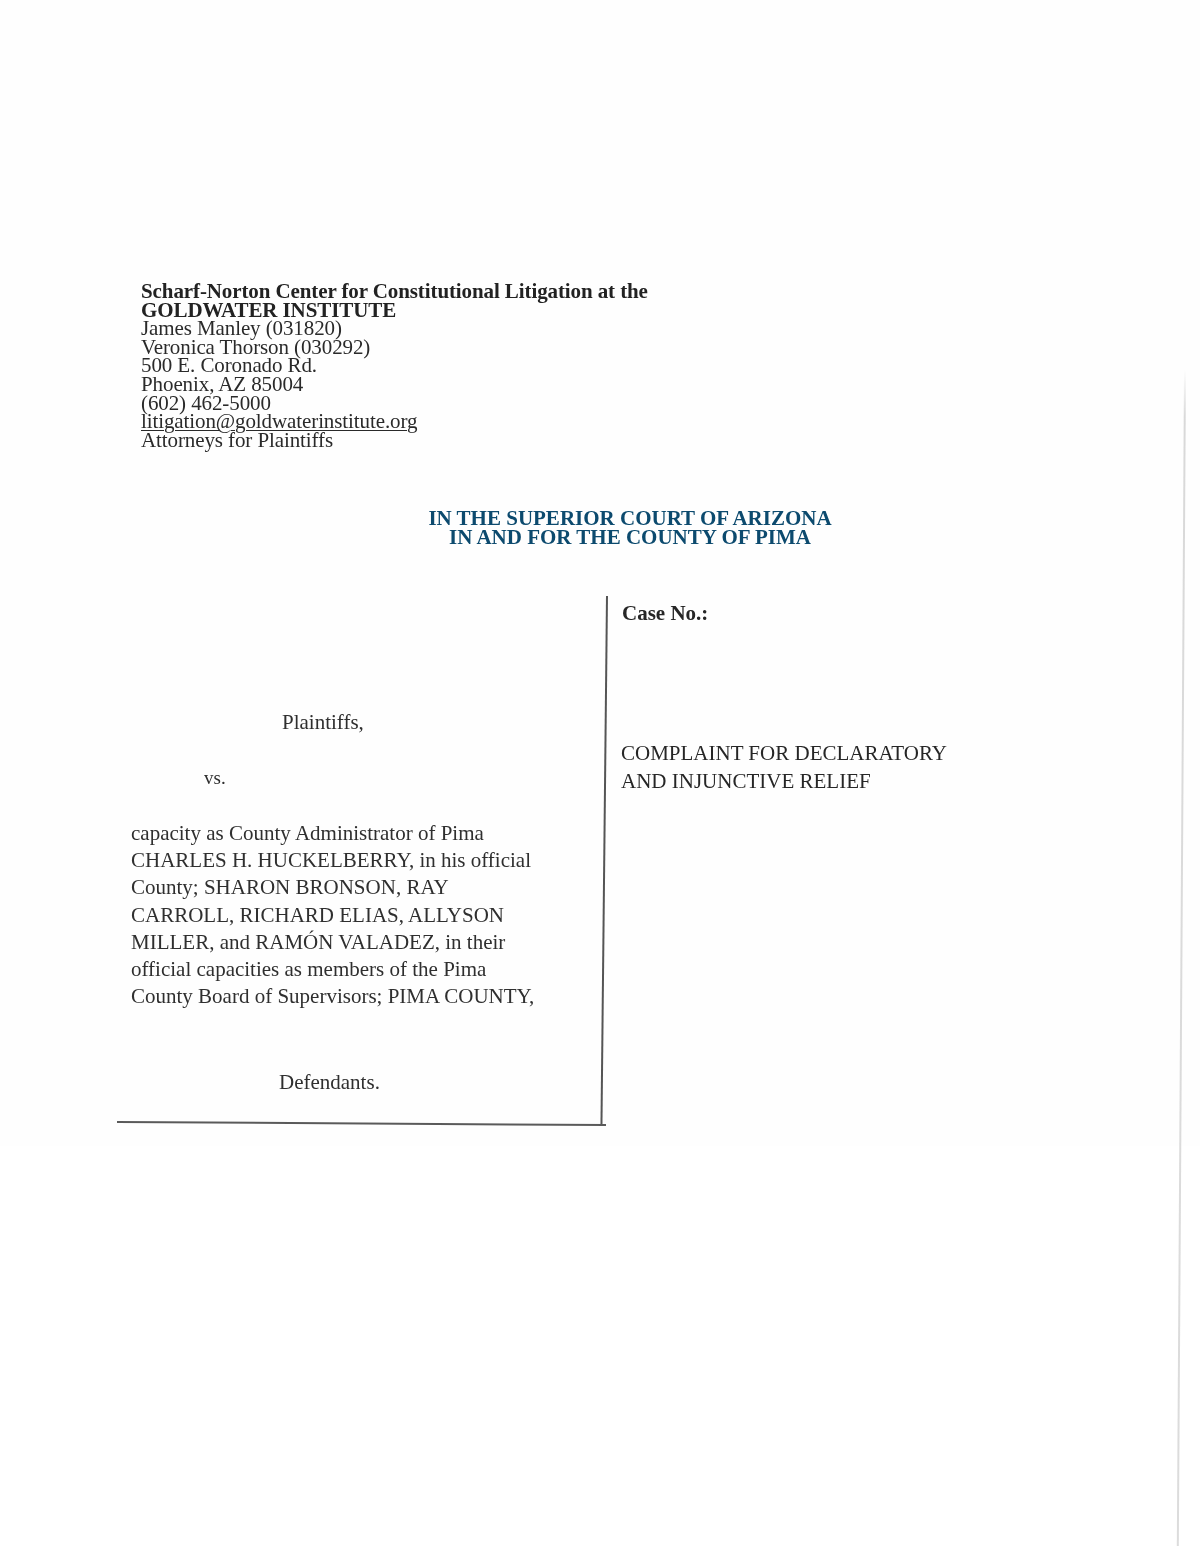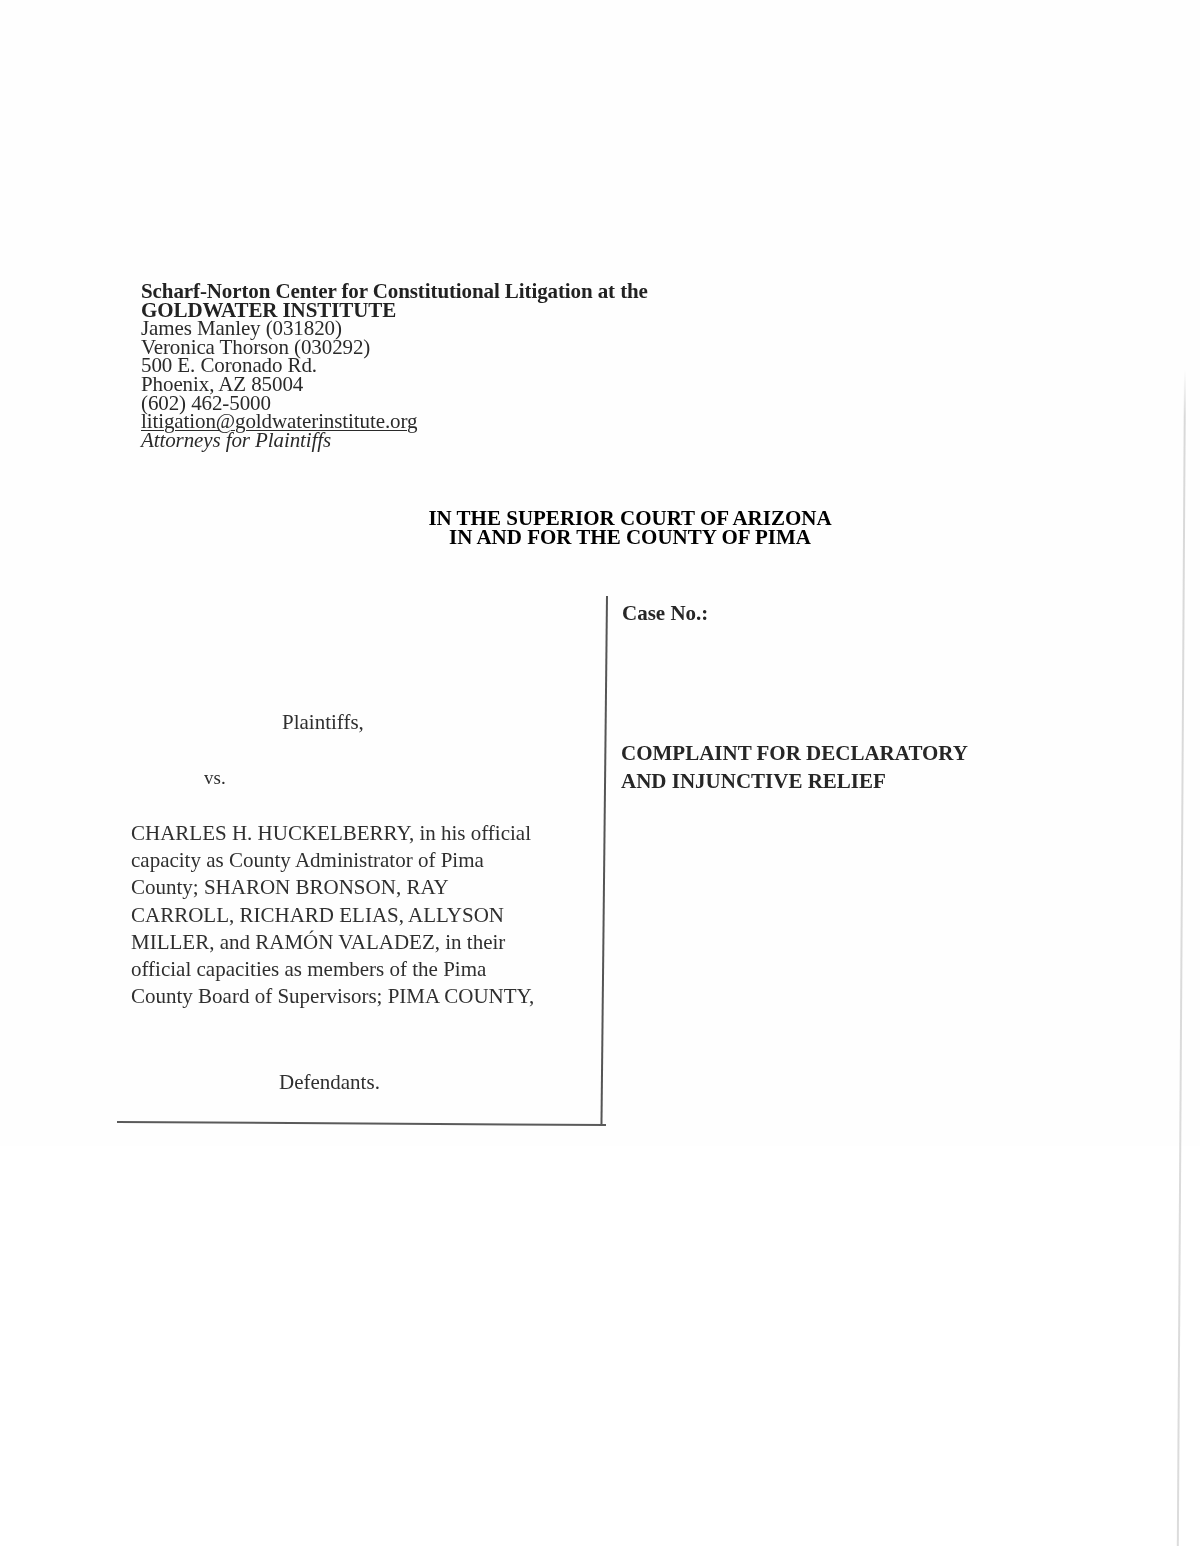--- a/index.html
+++ b/index.html
@@ -38,33 +38,33 @@
       position: absolute;
       left: 141px;
       top: 282px;
       font-size: 21px;
       line-height: 18.6px;
       letter-spacing: -0.1px;
     }
     .attorney-block .line { display: block; white-space: nowrap; }
     .attorney-block .bold { font-weight: bold; color: #222; }
     .attorney-block .email { text-decoration: underline; text-underline-offset: 2px; text-decoration-thickness: 1px; }
-    .attorney-block .italic { font-style: italic; }
+    .attorney-block .italic { }
 
     
     .court-title {
       position: absolute;
       left: 390px;
       top: 509px;
       width: 480px;
       text-align: center;
       font-weight: bold;
       font-size: 21px;
       line-height: 18.5px;
-      color: #000000;
+      color: #0c4a6e;
     }
     .court-title .line { display: block; white-space: nowrap; }
 
     
     .caption-left {
       position: absolute;
       left: 131px;
       top: 596px;
       width: 470px;
       font-size: 21px;
@@ -134,21 +134,21 @@
       top: 601px;
       font-weight: bold;
       font-size: 21px;
       line-height: 24px;
       color: #262626;
     }
     .complaint-title {
       position: absolute;
       left: 621px;
       top: 740px;
-      font-weight: bold;
+      font-weight: normal;
       font-size: 21px;
       line-height: 27.5px;
       color: #262626;
     }
     .complaint-title .line { display: block; white-space: nowrap; }
   </style>
 </head>
 <body>
 
 <div class="page">
@@ -171,22 +171,22 @@
     <span class="line">IN THE SUPERIOR COURT OF ARIZONA</span>
     <span class="line">IN AND FOR THE COUNTY OF PIMA</span>
   </div>
 
 
   <div class="plaintiffs-label">Plaintiffs,</div>
 
   <div class="vs-label">vs.</div>
 
   <div class="defendants-block">
+    <span class="line">capacity as County Administrator of Pima</span>
     <span class="line">CHARLES H. HUCKELBERRY, in his official</span>
-    <span class="line">capacity as County Administrator of Pima</span>
     <span class="line">County; SHARON BRONSON, RAY</span>
     <span class="line">CARROLL, RICHARD ELIAS, ALLYSON</span>
     <span class="line">MILLER, and RAMÓN VALADEZ, in their</span>
     <span class="line">official capacities as members of the Pima</span>
     <span class="line">County Board of Supervisors; PIMA COUNTY,</span>
   </div>
 
   <div class="defendants-label">Defendants.</div>
 
   <div class="divider-vertical"></div>

